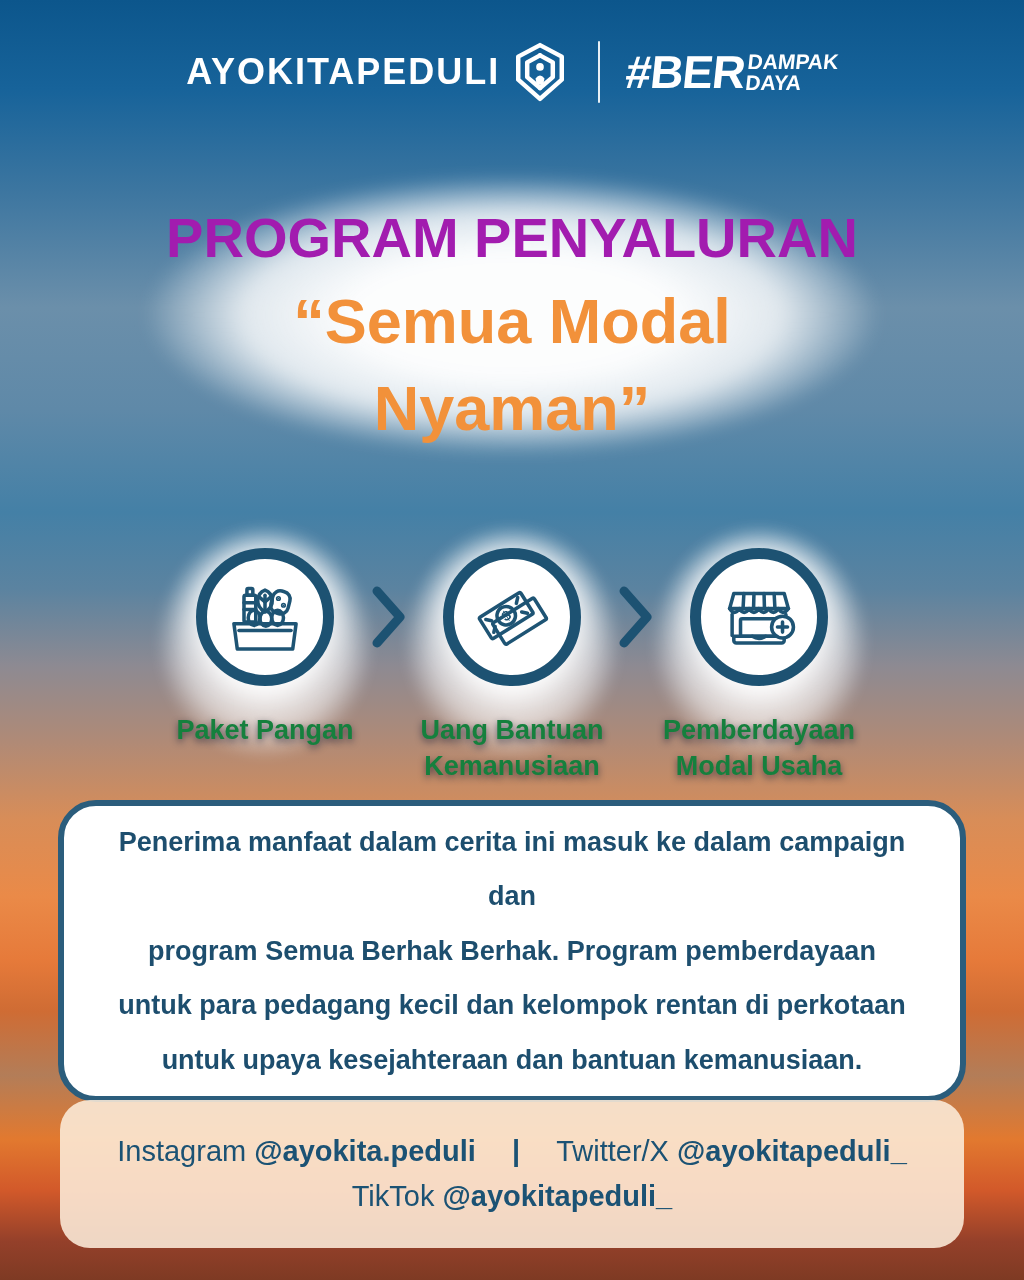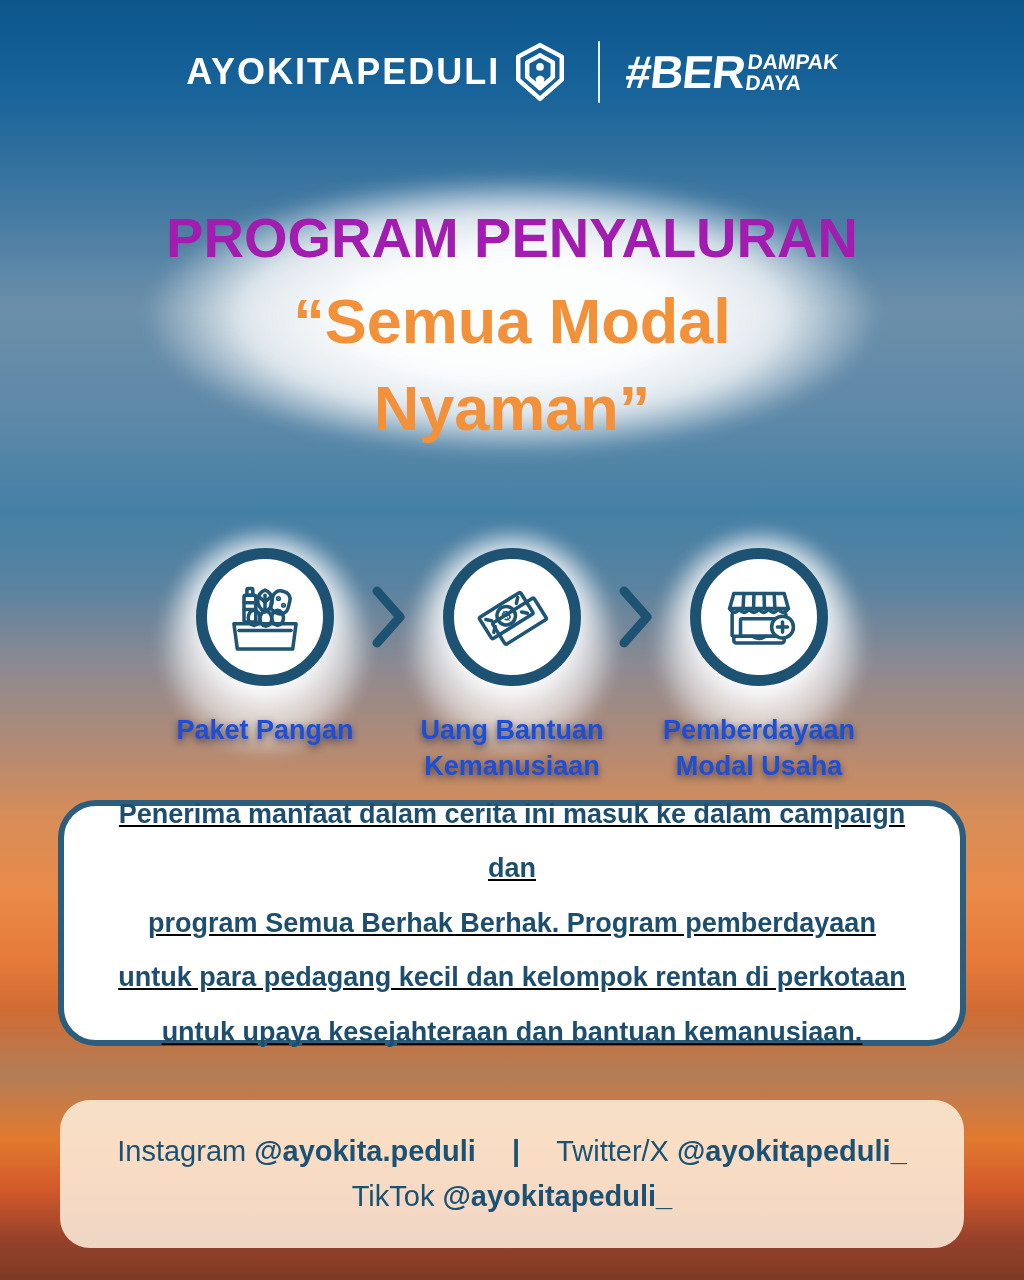--- a/index.html
+++ b/index.html
@@ -87,30 +87,30 @@
     display:flex; align-items:center; justify-content:center;
     box-shadow:0 0 28px rgba(255,255,255,0.9);
   }
   .step-circle svg { width:84px; height:84px; }
   .chevron-wrap {
     width:41px; height:138px;
     display:flex; align-items:center; justify-content:center;
   }
   .step-label {
     margin-top:26px; text-align:center;
-    color:#1d4ed8; font-size:27px; font-weight:700; line-height:1.35;
+    color:#15803d; font-size:27px; font-weight:700; line-height:1.35;
     text-shadow:0 3px 7px rgba(25,30,55,0.65);
   }
 
   
   .card {
-    position:absolute; top:800px; left:58px; right:58px; height:246px;
+    position:absolute; top:800px; left:58px; right:58px; height:302px;
     background:#ffffff; border:6px solid #2b5d7c; border-radius:38px;
     display:flex; flex-direction:column; justify-content:center;
-    padding:4px 34px; text-align:center;text-decoration:underline;
+    padding:4px 34px; text-align:center;
   }
   .card-line {
     color:#1d4e6e; font-size:27px; font-weight:700; line-height:2.02;
   }
 
   
   .footer {
     position:absolute; top:1100px; left:60px; right:60px; height:148px;
     background:rgba(252,236,217,0.88); border-radius:30px;
     display:flex; flex-direction:column; justify-content:center;

